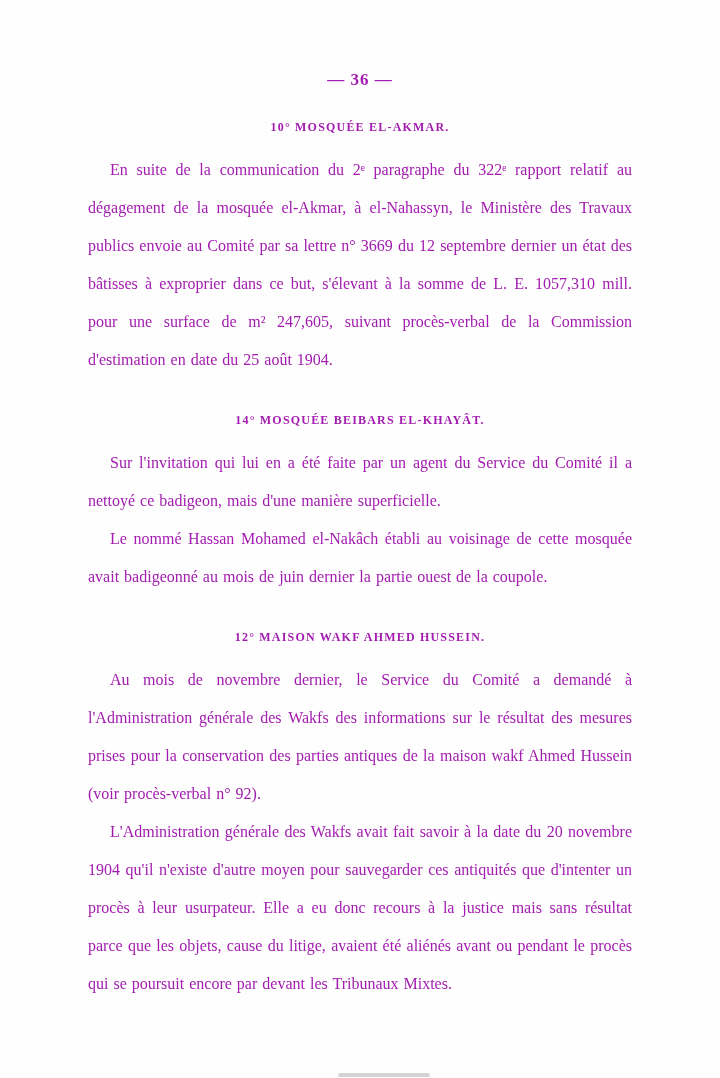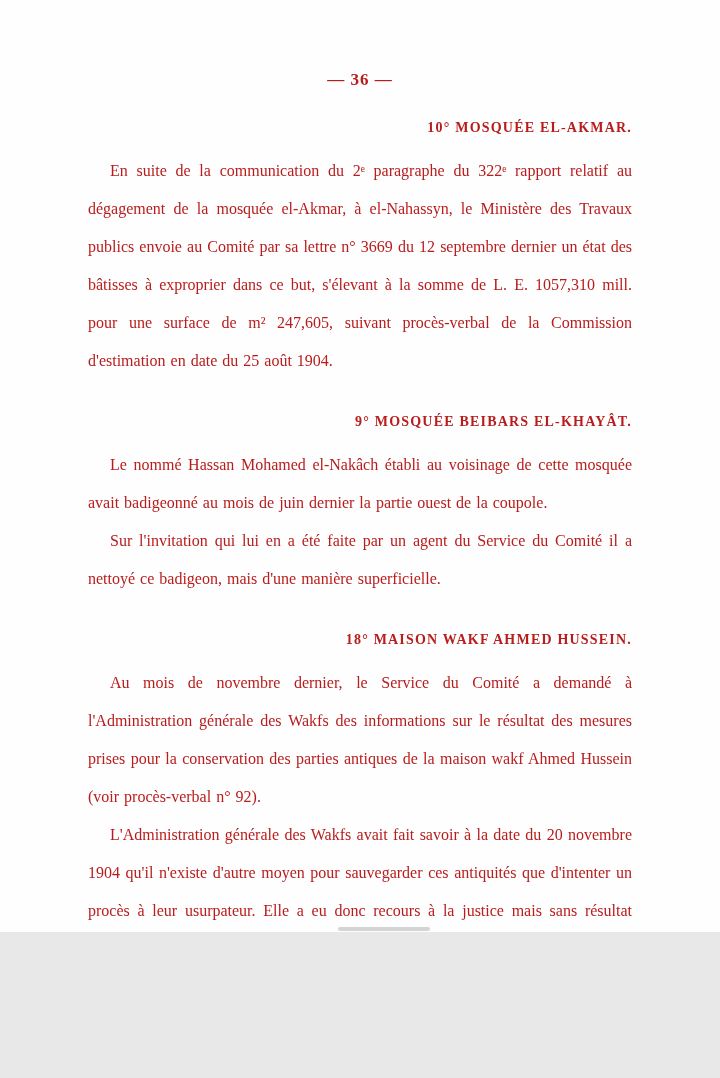--- a/index.html
+++ b/index.html
@@ -3,40 +3,40 @@
 <meta charset="utf-8">
 <style>
   html, body {
     margin: 0;
     padding: 0;
     background: #e8e8e8;
   }
   .page {
     position: relative;
     width: 720px;
-    height: 932px;
+    height: 1078px;
     margin: 0 auto;
     background: #fefefe;
     box-sizing: border-box;
     padding: 70px 88px 0 88px;
     overflow: hidden;
     font-family: "Liberation Serif", "DejaVu Serif", serif;
-    color: #b91c1c;
+    color: #a21caf;
   }
   .page-number {
     text-align: center;
     font-size: 17px;
     font-weight: bold;
     letter-spacing: 1px;
     margin: 0 0 30px 0;
   }
   .doc-section { margin: 0; }
   .heading {
-    text-align: right;
-    font-size: 14px;
+    text-align: center;
+    font-size: 12px;
     font-weight: bold;
     letter-spacing: 1.2px;
     margin: 34px 0 16px 0;
   }
   .doc-section:first-of-type .heading {
     margin-top: 14px;
   }
   .para {
     font-size: 16px;
     line-height: 38px;
@@ -62,26 +62,26 @@
 <div class="page">
 
   <div class="page-number">— 36 —</div>
 
   <section class="doc-section">
     <h2 class="heading">10° MOSQUÉE EL-AKMAR.</h2>
     <p class="para">En suite de la communication du 2ᵉ paragraphe du 322ᵉ rapport relatif au dégagement de la mosquée el-Akmar, à el-Nahassyn, le Ministère des Travaux publics envoie au Comité par sa lettre n° 3669 du 12 septembre dernier un état des bâtisses à exproprier dans ce but, s'élevant à la somme de L. E. 1057,310 mill. pour une surface de m² 247,605, suivant procès-verbal de la Commission d'estimation en date du 25 août 1904.</p>
   </section>
 
   <section class="doc-section">
-    <h2 class="heading">9° MOSQUÉE BEIBARS EL-KHAYÂT.</h2>
+    <h2 class="heading">14° MOSQUÉE BEIBARS EL-KHAYÂT.</h2>
+    <p class="para">Sur l'invitation qui lui en a été faite par un agent du Service du Comité il a nettoyé ce badigeon, mais d'une manière superficielle.</p>
     <p class="para">Le nommé Hassan Mohamed el-Nakâch établi au voisinage de cette mosquée avait badigeonné au mois de juin dernier la partie ouest de la coupole.</p>
-    <p class="para">Sur l'invitation qui lui en a été faite par un agent du Service du Comité il a nettoyé ce badigeon, mais d'une manière superficielle.</p>
   </section>
 
   <section class="doc-section">
-    <h2 class="heading">18° MAISON WAKF AHMED HUSSEIN.</h2>
+    <h2 class="heading">12° MAISON WAKF AHMED HUSSEIN.</h2>
     <p class="para">Au mois de novembre dernier, le Service du Comité a demandé à l'Administration générale des Wakfs des informations sur le résultat des mesures prises pour la conservation des parties antiques de la maison wakf Ahmed Hussein (voir procès-verbal n° 92).</p>
     <p class="para">L'Administration générale des Wakfs avait fait savoir à la date du 20 novembre 1904 qu'il n'existe d'autre moyen pour sauvegarder ces antiquités que d'intenter un procès à leur usurpateur. Elle a eu donc recours à la justice mais sans résultat parce que les objets, cause du litige, avaient été aliénés avant ou pendant le procès qui se poursuit encore par devant les Tribunaux Mixtes.</p>
   </section>
 
   <div class="scan-artifact"></div>
 
 </div>
 
 </body></html>

